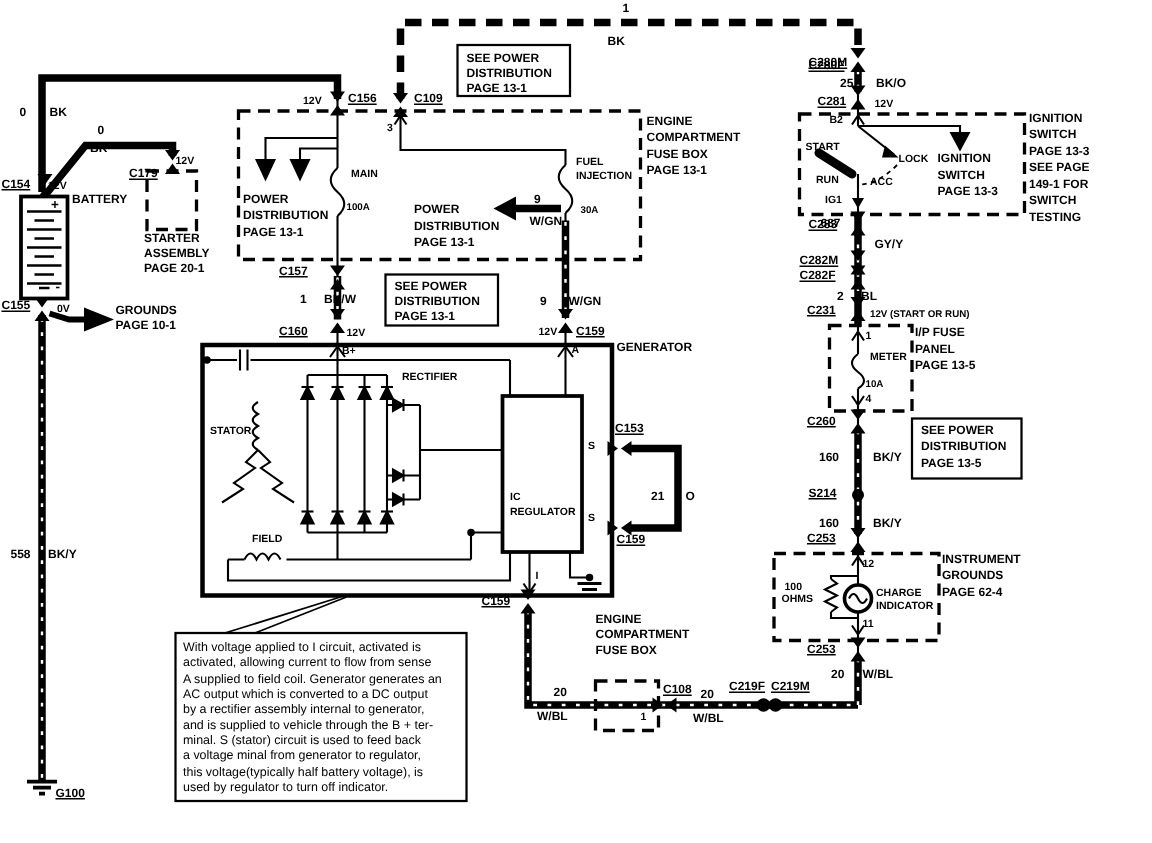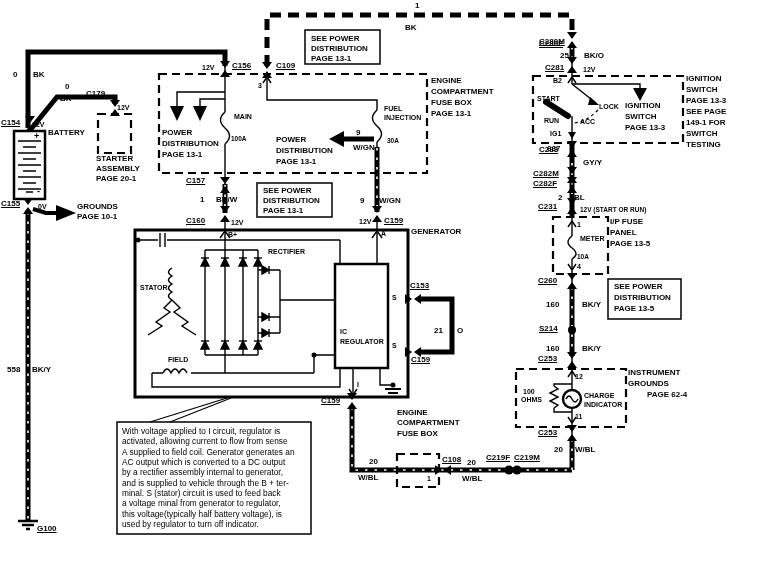--- a/index.html
+++ b/index.html
@@ -232,21 +232,21 @@
 <b class="lb" style="left:77px;top:203px">GROUNDS</b>
 <b class="lb" style="left:77px;top:213px">PAGE 10-1</b>
 <b class="lb" style="left:13px;top:71px">0</b>
 <b class="lb" style="left:33px;top:71px">BK</b>
 <b class="lb" style="left:65px;top:83px">0</b>
 <b class="lb" style="left:60px;top:95px">BK</b>
 <b class="lb" style="left:7px;top:366px">558</b>
 <b class="lb" style="left:32px;top:366px">BK/Y</b>
 <b class="lb un" style="left:37px;top:525px">G100</b>
 
-<b class="lb un" style="left:86px;top:90px">C179</b>
+<b class="lb un" style="left:86px;top:112px">C179</b>
 <b class="lb s7" style="left:117px;top:104px">12V</b>
 <b class="lb" style="left:96px;top:155px">STARTER</b>
 <b class="lb" style="left:96px;top:165px">ASSEMBLY</b>
 <b class="lb" style="left:96px;top:175px">PAGE 20-1</b>
 
 <b class="lb" style="left:415px;top:2px">1</b>
 <b class="lb" style="left:405px;top:24px">BK</b>
 
 <b class="lb" style="left:311px;top:35px">SEE POWER</b>
 <b class="lb" style="left:311px;top:45px">DISTRIBUTION</b>
@@ -371,26 +371,26 @@
 <b class="lb un" style="left:538px;top:355px">C253</b>
 
 <b class="lb s7" style="left:575px;top:373px">12</b>
 <b class="lb s7" style="left:523px;top:388px">100</b>
 <b class="lb s7" style="left:521px;top:396px">OHMS</b>
 <b class="lb s7" style="left:584px;top:392px">CHARGE</b>
 <b class="lb s7" style="left:584px;top:401px">INDICATOR</b>
 <b class="lb s7" style="left:575px;top:413px">11</b>
 <b class="lb" style="left:628px;top:369px">INSTRUMENT</b>
 <b class="lb" style="left:628px;top:380px">GROUNDS</b>
-<b class="lb" style="left:647px;top:391px">PAGE 62-4</b>
+<b class="lb" style="left:628px;top:391px">PAGE 62-4</b>
 <b class="lb un" style="left:538px;top:429px">C253</b>
 <b class="lb" style="left:554px;top:446px">20</b>
 <b class="lb" style="left:575px;top:446px">W/BL</b>
 
-<span class="nt" style="left:122px;top:427px">With voltage applied to I circuit, regulator is</span>
+<span class="nt" style="left:122px;top:427px">With voltage applied to I circuit, activated is</span>
 <span class="nt" style="left:122px;top:437px">activated, allowing current to flow from sense</span>
 <span class="nt" style="left:122px;top:448px">A supplied to field coil. Generator generates an</span>
 <span class="nt" style="left:122px;top:458px">AC output which is converted to a DC output</span>
 <span class="nt" style="left:122px;top:468px">by a rectifier assembly internal to generator,</span>
 <span class="nt" style="left:122px;top:479px">and is supplied to vehicle through the B + ter-</span>
 <span class="nt" style="left:122px;top:489px">minal.  S (stator) circuit is used to feed back</span>
 <span class="nt" style="left:122px;top:499px">a voltage minal from generator to regulator,</span>
 <span class="nt" style="left:122px;top:510px">this voltage(typically half battery voltage), is</span>
 <span class="nt" style="left:122px;top:520px">used by regulator to turn off indicator.</span>
 

